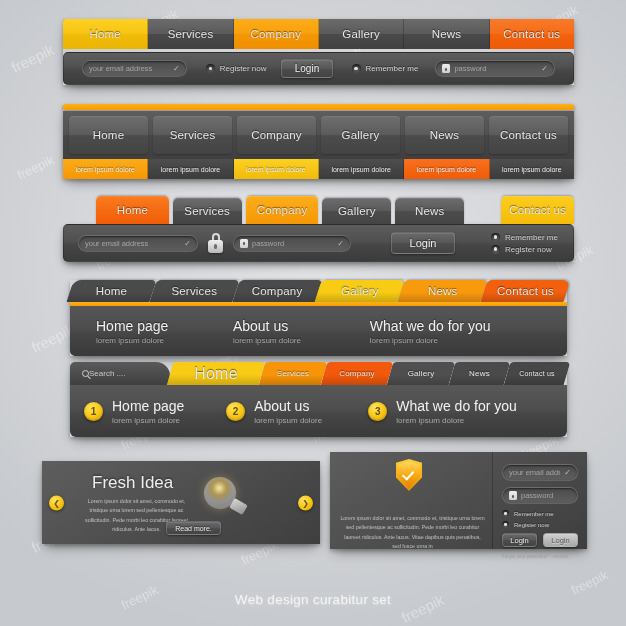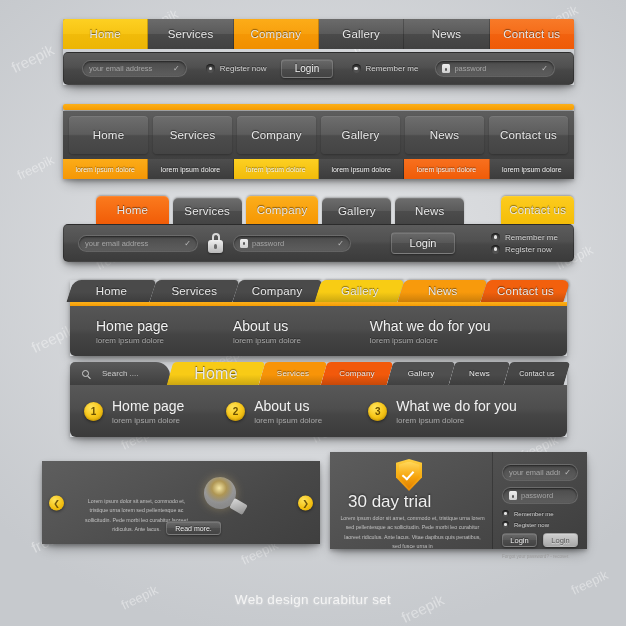--- a/index.html
+++ b/index.html
@@ -168,21 +168,21 @@
   .colitem { flex:1; }
   .colitem .h { color:#f1f1f1; font-size:14px; text-shadow:0 -1px 1px rgba(0,0,0,.5); }
   .colitem .p { color:#a8a8a8; font-size:8px; margin-top:2px; text-shadow:0 -1px 0 rgba(0,0,0,.4); }
 
   
   #sec5 { position:absolute; left:70px; top:362px; width:497px; }
   #sec5 .toprow { display:flex; height:23px; align-items:flex-end; }
   #sec5 .searchtab {
     width:105px; height:23px; border-radius:5px 14px 0 0;
     background:linear-gradient(180deg,#5a5a5a,#3f3f3f);
-    display:flex; align-items:center; padding-left:12px; gap:13px;
+    display:flex; align-items:center; padding-left:12px; gap:0;
   }
   #sec5 .searchtab .q {
     width:7px; height:7px; border:1.2px solid #cfcfcf; border-radius:50%;
     position:relative; flex:none;
   }
   #sec5 .searchtab .q:after{content:"";position:absolute;right:-3px;bottom:-2px;width:4px;height:1.2px;
     background:#cfcfcf;transform:rotate(45deg);}
   #sec5 .searchtab .lbl { color:#c9c9c9; font-size:8px; }
   #sec5 .skewtabs { flex:1; display:flex; align-items:flex-end; }
   #sec5 .skewtabs .t { position:relative; display:flex; align-items:center; justify-content:center; height:23px; }
@@ -562,36 +562,36 @@
   </div>
 </div>
 
 <div id="freshidea" class="shadow">
   <div class="arrow l">
       <span>❮</span>
     </div>
   <div class="arrow r">
       <span>❯</span>
     </div>
+  <div class="h">Fresh Idea</div>
   <div class="p">Lorem ipsum dolor sit amet, commodo et, tristique urna lorem sed pellentesque ac sollicitudin. Pede morbi leo curabitur laoreet ridiculus. Ante lacus.</div>
   <div class="bulb">
       <span class="glass"></span>
       <span class="cap"></span>
     </div>
   <div class="btn readmore">
       <span>Read more.</span>
     </div>
 </div>
 
 <div id="trial" class="shadow">
   <div class="left">
     <div class="shield">
         <span class="tick"></span>
       </div>
-    <div class="h">30 day trial</div>
     <div class="p">Lorem ipsum dolor sit amet, commodo et, tristique urna lorem sed pellentesque ac sollicitudin. Pede morbi leo curabitur laoreet ridiculus. Ante lacus. Vitae dapibus quis penatibus, sed fusce urna in</div>
   </div>
   <div class="right">
     <div class="field">
       <span class="ph">your email address</span>
       <span class="chk">✓</span>
     </div>
     <div class="field">
       <span class="lockmini"></span>
       <span class="ph">password</span>

